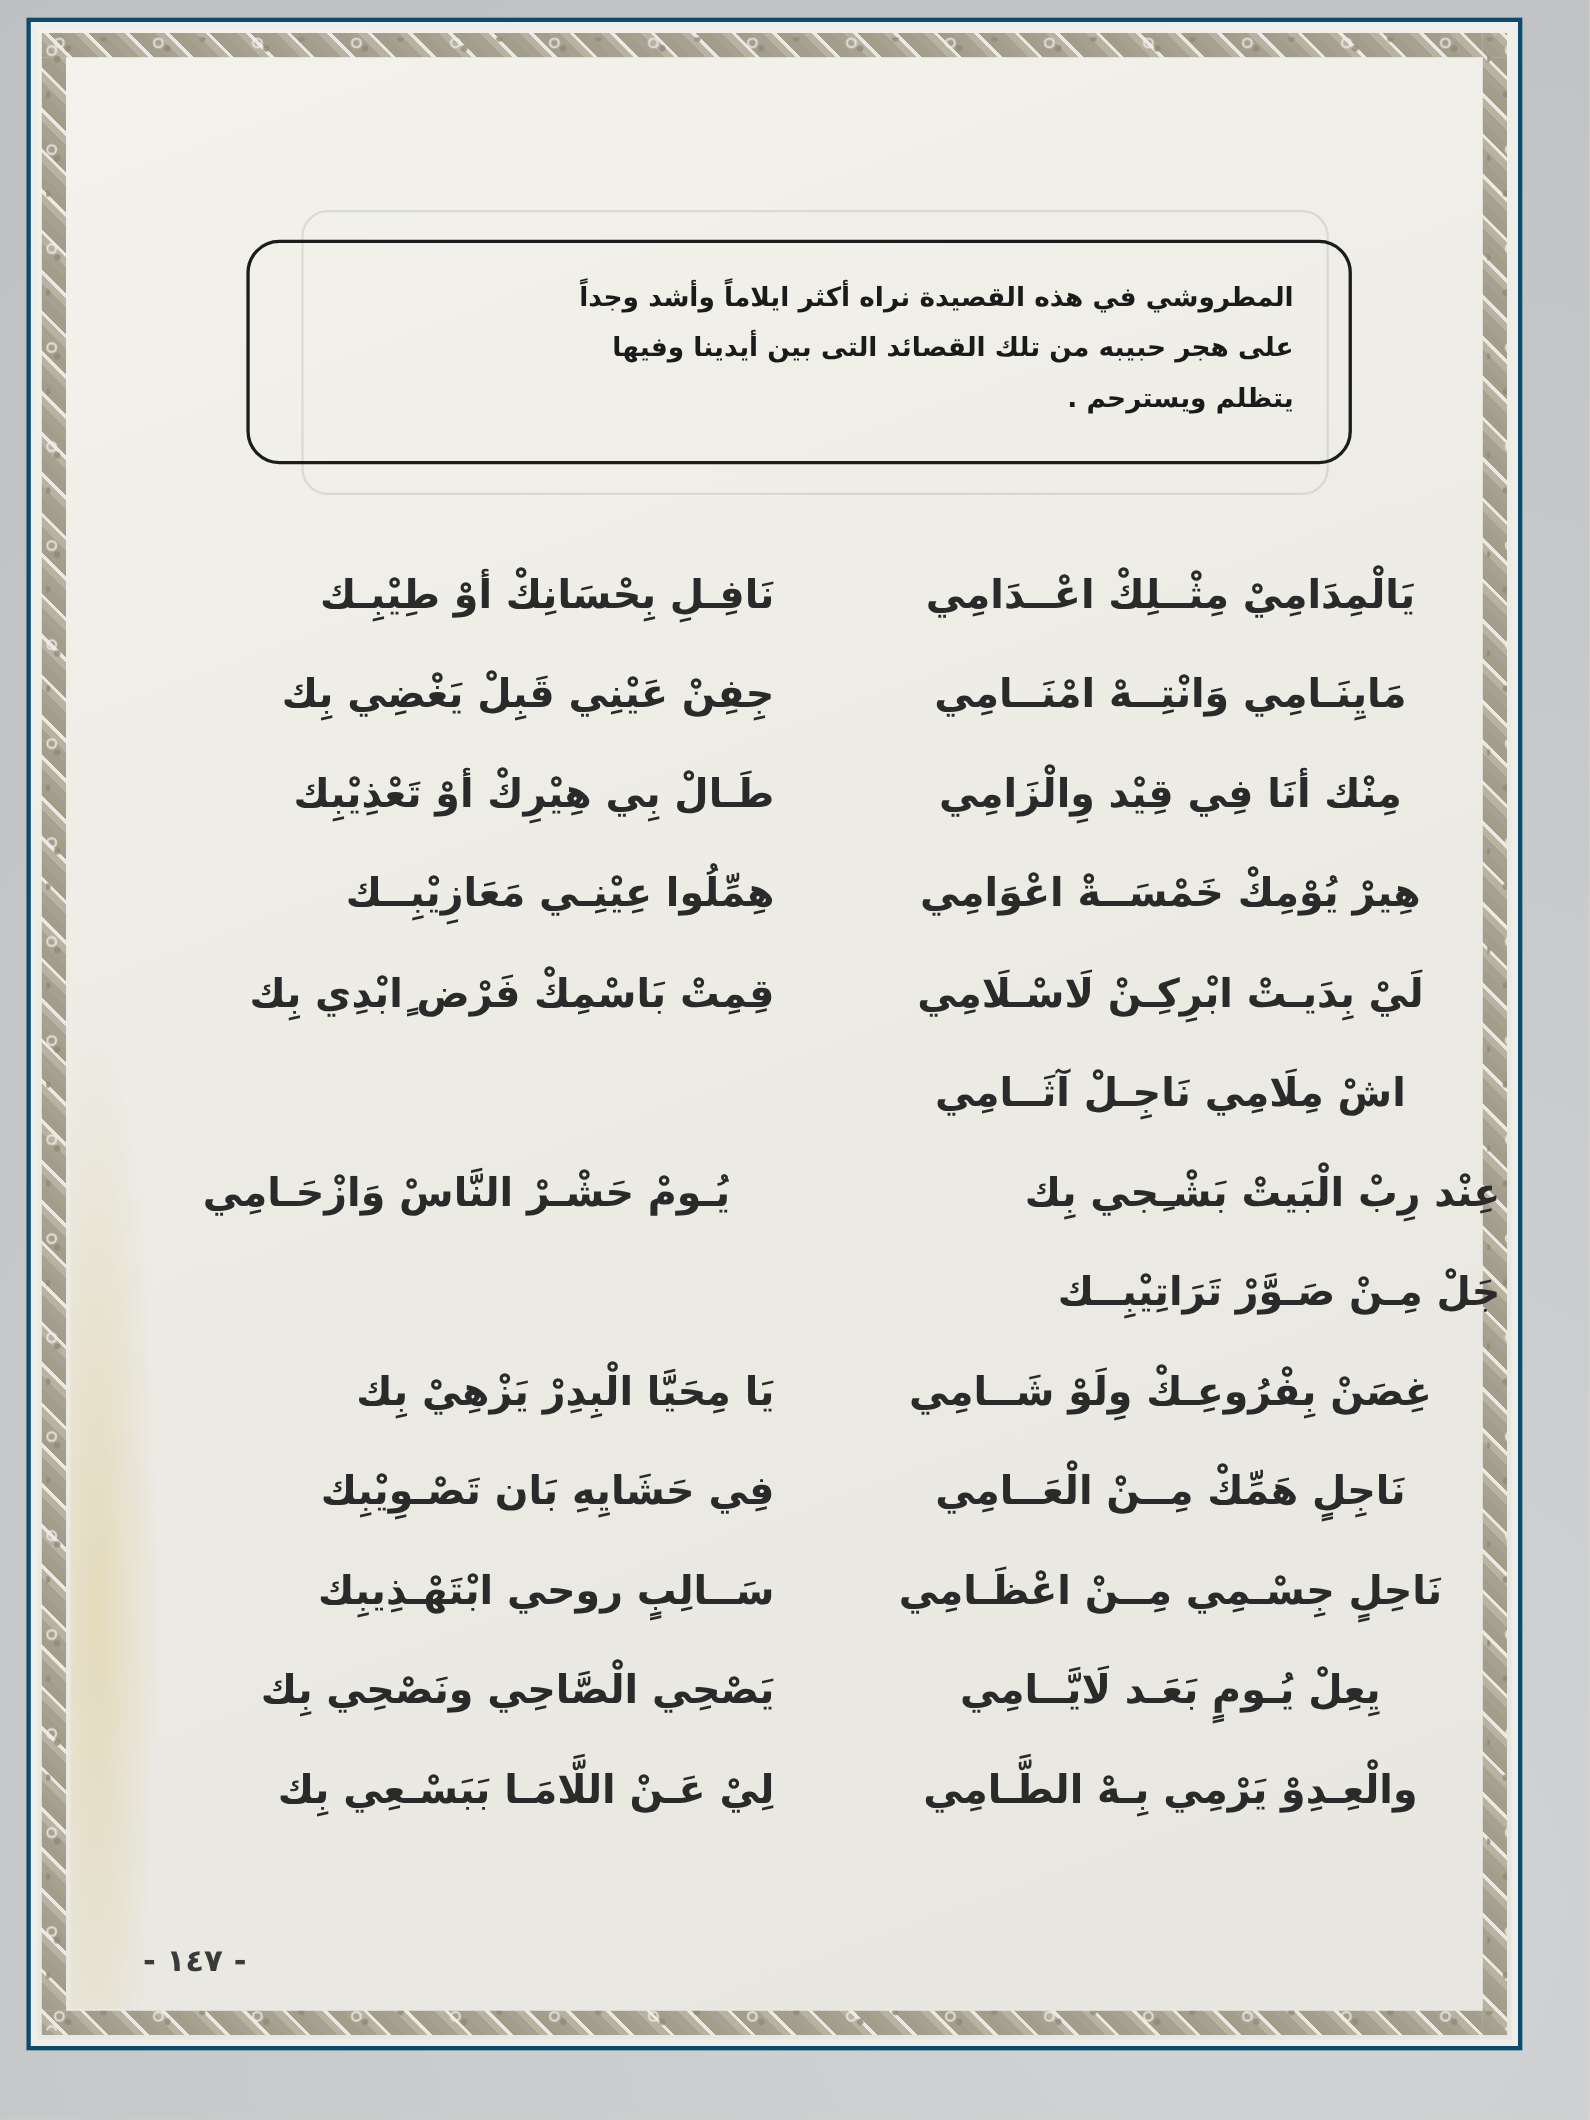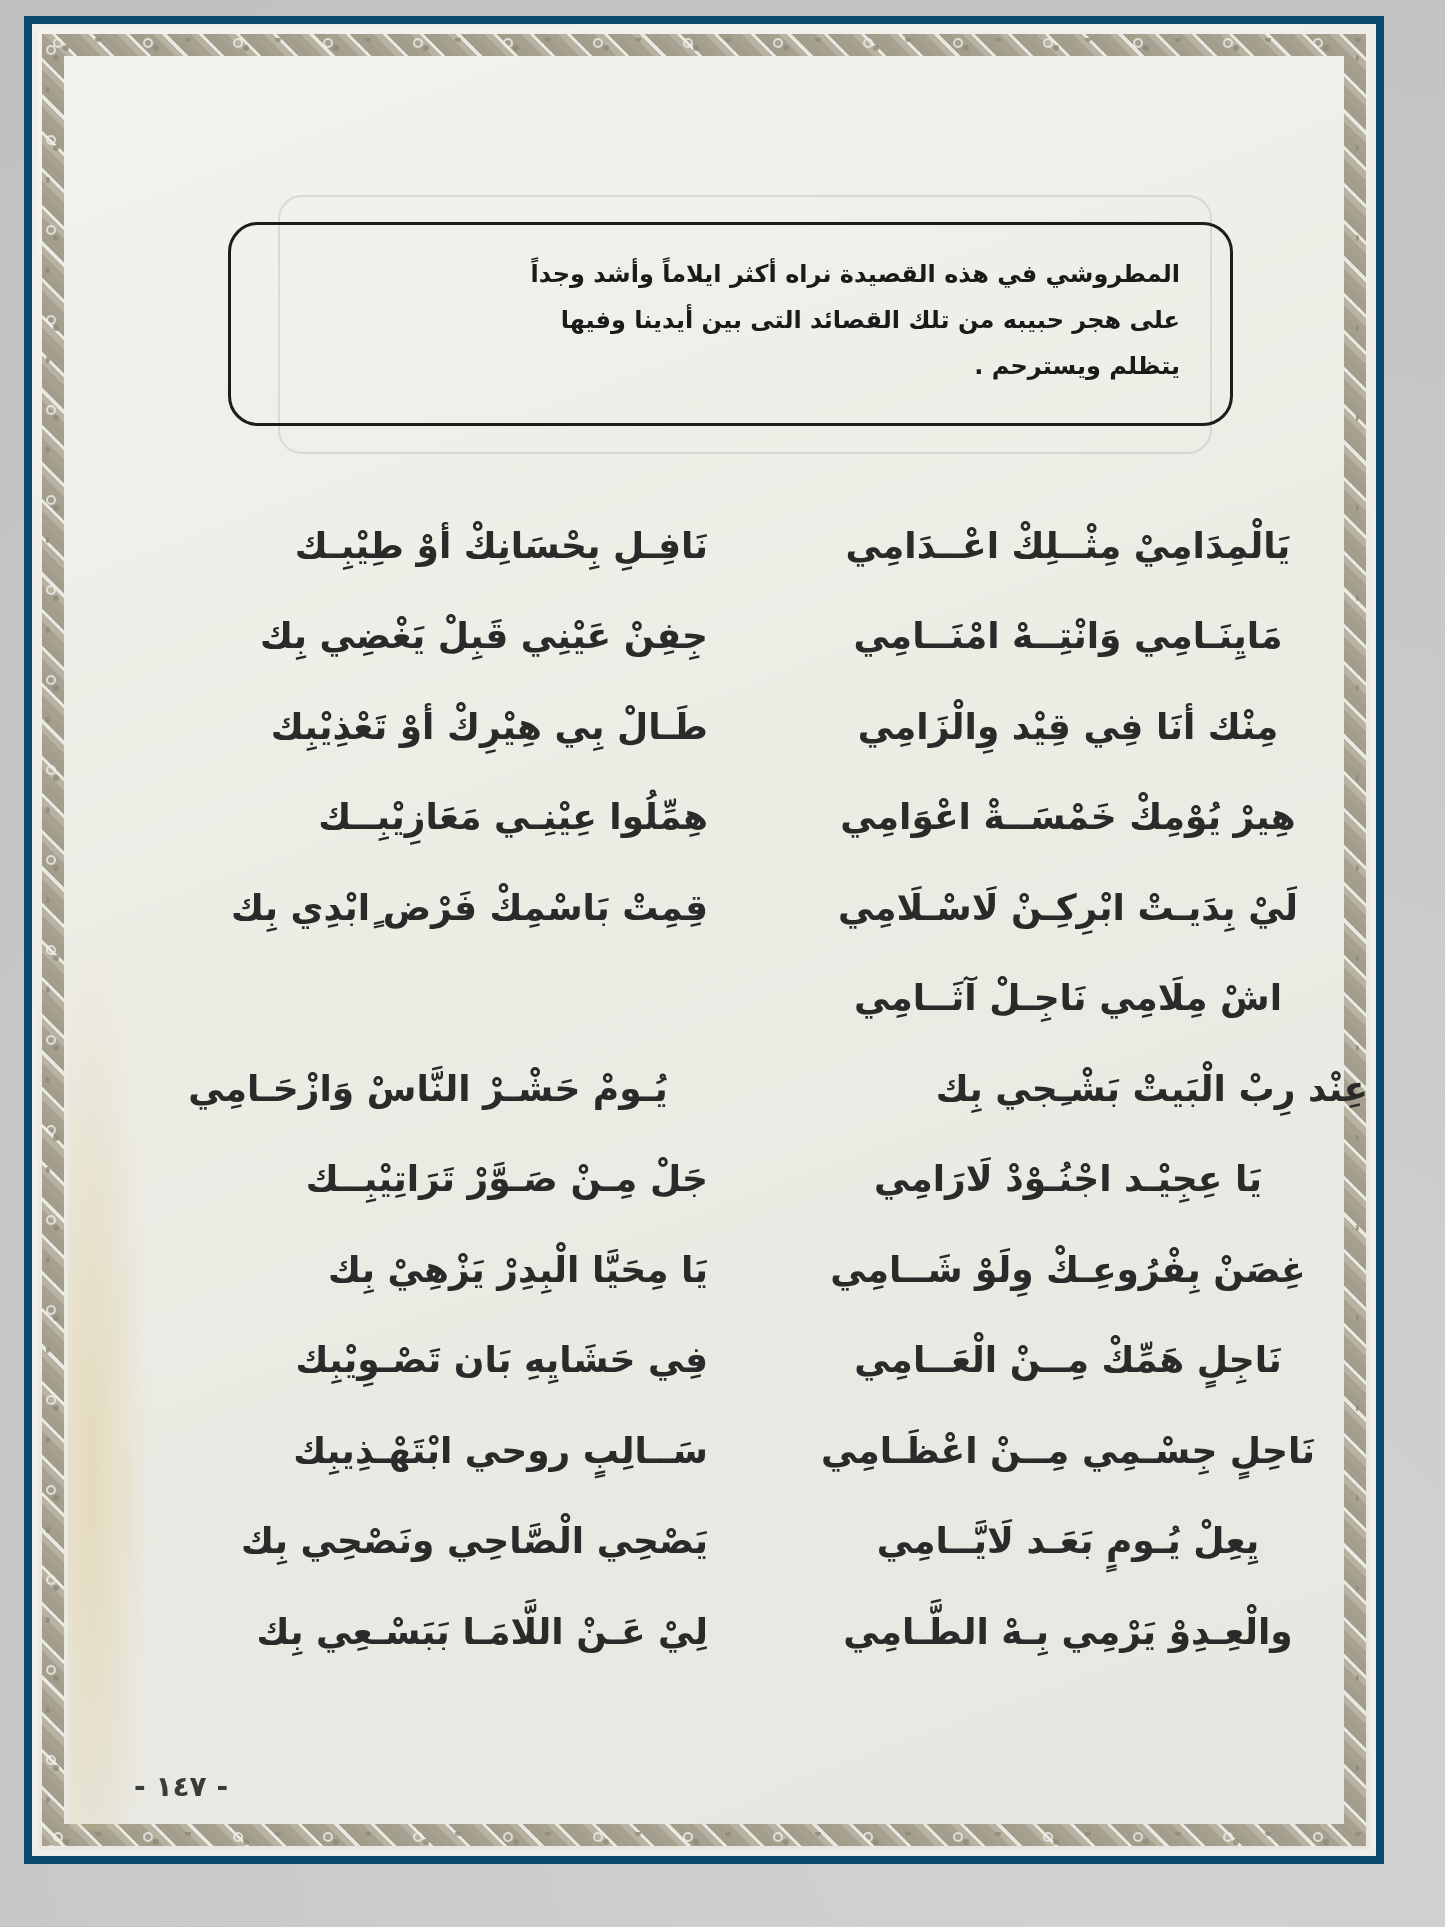--- a/index.html
+++ b/index.html
@@ -5,21 +5,21 @@
   html, body { margin: 0; padding: 0; }
   body {
     width: 1445px; height: 1927px; overflow: hidden;
     background: #c9cacb;
     background-image: radial-gradient(circle at 80% 90%, #d2d3d4 0%, #c6c7c8 60%, #bfc0c1 100%);
     position: relative;
     font-family: "DejaVu Sans", sans-serif;
   }
   .page-frame {
     position: absolute; left: 24px; top: 16px; width: 1360px; height: 1848px;
-    border: 8px solid #0c4a6e; background: #eeeeea;
+    border: 4px solid #0c4a6e; background: #eeeeea;
     box-sizing: border-box;
   }
   .page-inner {
     position: absolute; left: 6px; top: 6px; right: 6px; bottom: 6px;
     background: linear-gradient(160deg, #f3f2ec 0%, #ecebe4 45%, #e7e6e0 100%);
   }
   .holly {
     position: absolute; left: 4px; top: 4px; right: 4px; bottom: 4px;
     border: 22px solid transparent;
     border-image: repeating-linear-gradient(45deg, #a6a190 0 8px, #b8b3a0 8px 14px, #e9e8e2 14px 17px, #a39e8b 17px 26px) 22;
@@ -118,21 +118,20 @@
         <span class="hemistich sadr">قِمِتْ بَاسْمِكْ فَرْض ٍابْدِي بِك</span>
       </div>
       <div class="verse">
         <span class="hemistich ajuz">اشْ مِلَامِي نَاجِـلْ آثَــامِي</span>
       </div>
       <div class="verse">
         <span class="hemistich sadr">عِنْد رِبْ الْبَيتْ بَشْـِجي بِك</span>
         <span class="hemistich ajuz">يُـومْ حَشْـرْ النَّاسْ وَازْحَـامِي</span>
       </div>
       <div class="verse">
-        <span class="hemistich ajuz">يَا عِجِيْـد اجْنُـوْدْ لَارَامِي</span>
         <span class="hemistich sadr">جَلْ مِـنْ صَـوَّرْ تَرَاتِيْبِــك</span>
       </div>
       <div class="verse">
         <span class="hemistich ajuz">غِصَنْ بِفْرُوعِـكْ وِلَوْ شَــامِي</span>
         <span class="hemistich sadr">يَا مِحَيَّا الْبِدِرْ يَزْهِيْ بِك</span>
       </div>
       <div class="verse">
         <span class="hemistich ajuz">نَاجِلٍ هَمِّكْ مِــنْ الْعَــامِي</span>
         <span class="hemistich sadr">فِي حَشَايِهِ بَان تَصْـوِيْبِك</span>
       </div>

